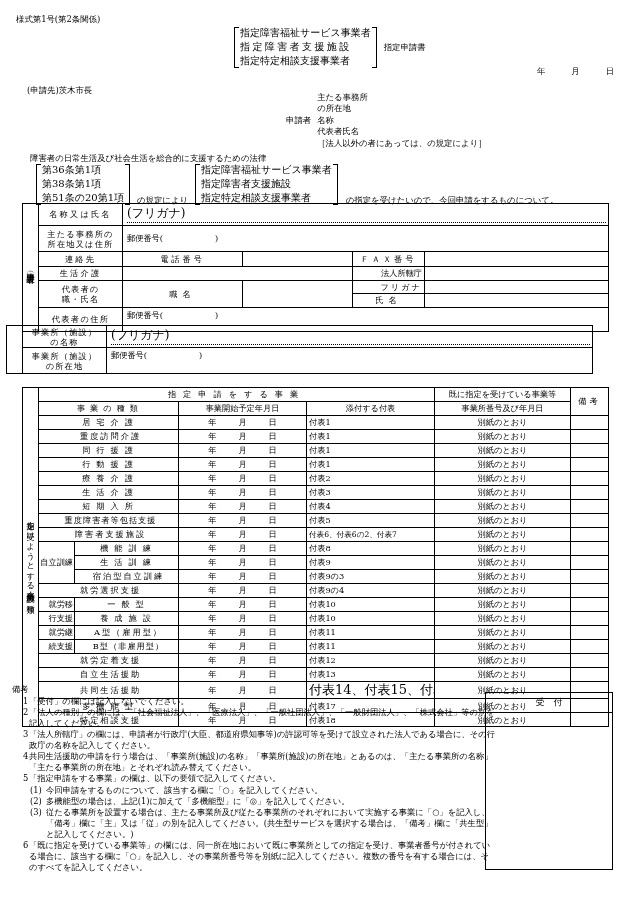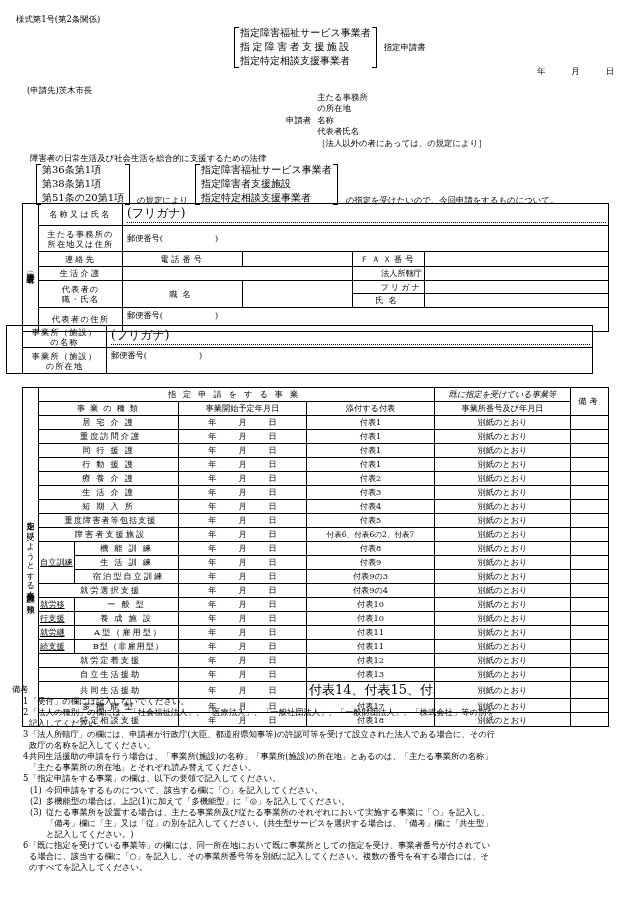--- a/index.html
+++ b/index.html
@@ -194,45 +194,43 @@
   .hdr-span {
     text-align: center;
     letter-spacing: 7px;
     font-size: 8.2px;
     border-bottom: 1px dotted #000 !important;
   }
   .hdr-right {
     text-align: center;
     font-size: 8px;
     border-bottom: 1px dotted #000 !important;
-    font-style: italic;
   }
   .hdr-sub { text-align: center; font-size: 8px; }
   .svc-name {
     text-align: center;
     letter-spacing: 6px;
     font-size: 8.2px;
     padding-left: 6px !important;
   }
   .svc-name.tight { letter-spacing: 2px; }
   .svc-name.tight2 { letter-spacing: 1px; }
   .grp-label {
-    text-align: left;
+    text-align: right;
     font-size: 7.6px;
     letter-spacing: 0;
     line-height: 1.15;
     white-space: normal;
     padding: 0 1px !important;
-    text-decoration: underline;
   }
   .ymd { text-align: center; font-size: 8.2px; }
   .ymd span { display: inline-block; }
   .ymd .y { margin-right: 22px; }
   .ymd .m { margin-right: 22px; }
-  .fuhyo { text-align: center; font-size: 8px; }
+  .fuhyo { font-size: 8px; }
   .besshi { text-align: center; font-size: 8.2px; }
   .remark-col { }
 
   
   #notes {
     position: absolute;
     left: 12px; top: 684px;
     width: 484px;
     font-size: 8.3px;
     line-height: 1.30;
@@ -666,14 +664,18 @@
       <div class="note-num">(3)</div>
       <div class="note-txt">従たる事業所を設置する場合は、主たる事業所及び従たる事業所のそれぞれにおいて実施する事業に「○」を記入し、「備考」欄に「主」又は「従」の別を記入してください。(共生型サービスを選択する場合は、「備考」欄に「共生型」と記入してください。)</div>
     </div>
 
     <div class="note-item">
       <div class="note-num">6</div>
       <div class="note-txt">「既に指定を受けている事業等」の欄には、同一所在地において既に事業所としての指定を受け、事業者番号が付されている場合に、該当する欄に「○」を記入し、その事業所番号等を別紙に記入してください。複数の番号を有する場合には、そのすべてを記入してください。</div>
     </div>
   </div>
 
+  <div id="receipt">
+    <div class="rc-head">受付</div>
+    <div class="rc-body"></div>
+  </div>
 
 </div>
 
 </body></html>

